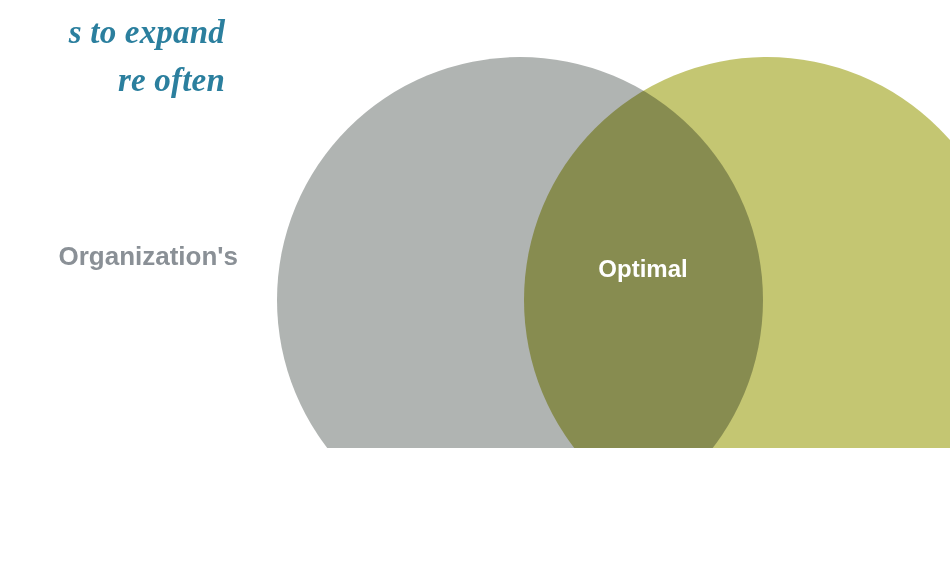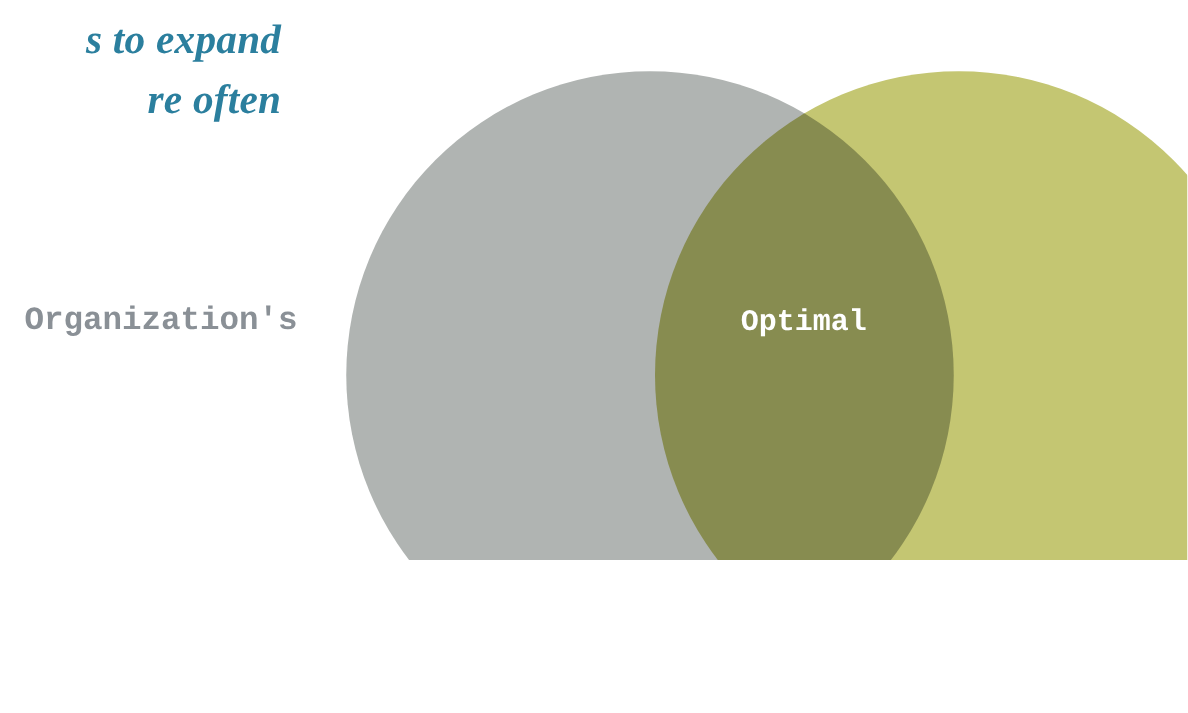--- a/index.html
+++ b/index.html
@@ -62,21 +62,21 @@
   #circle-right {
     left: 524px;
     top: 57px;
     width: 486px;
     height: 486px;
   }
 
   
   .lbl {
     position: absolute;
-    font-family: Liberation Mono, monospace;
+    font-family: Liberation Sans, sans-serif;
     font-weight: bold;
     user-select: none;
   }
   #label-left {
     left: 0px;
     top: 238px;
     width: 238px;
     text-align: right;
     color: #8a9096;
     font-size: 26px;
@@ -106,17 +106,17 @@
 
   <div id="venn">
     <div class="circle" id="circle-left" style="background: rgb(176, 180, 178);"></div>
     <div class="circle" id="circle-right" style="background: rgb(196, 198, 114);"></div>
   </div>
 
   <div class="lbl" id="label-left" style="color: rgb(138, 144, 150);">
     <span class="ln">Organization's</span>
   </div>
 
-  <div class="lbl" id="label-center" style="color: rgb(255, 255, 255);">
+  <div class="lbl" id="label-center" style="color: rgb(255, 255, 255); margin-top: 10px;">
     <span class="ln">Optimal</span>
   </div>
 
 </div>
 
 </body></html>

